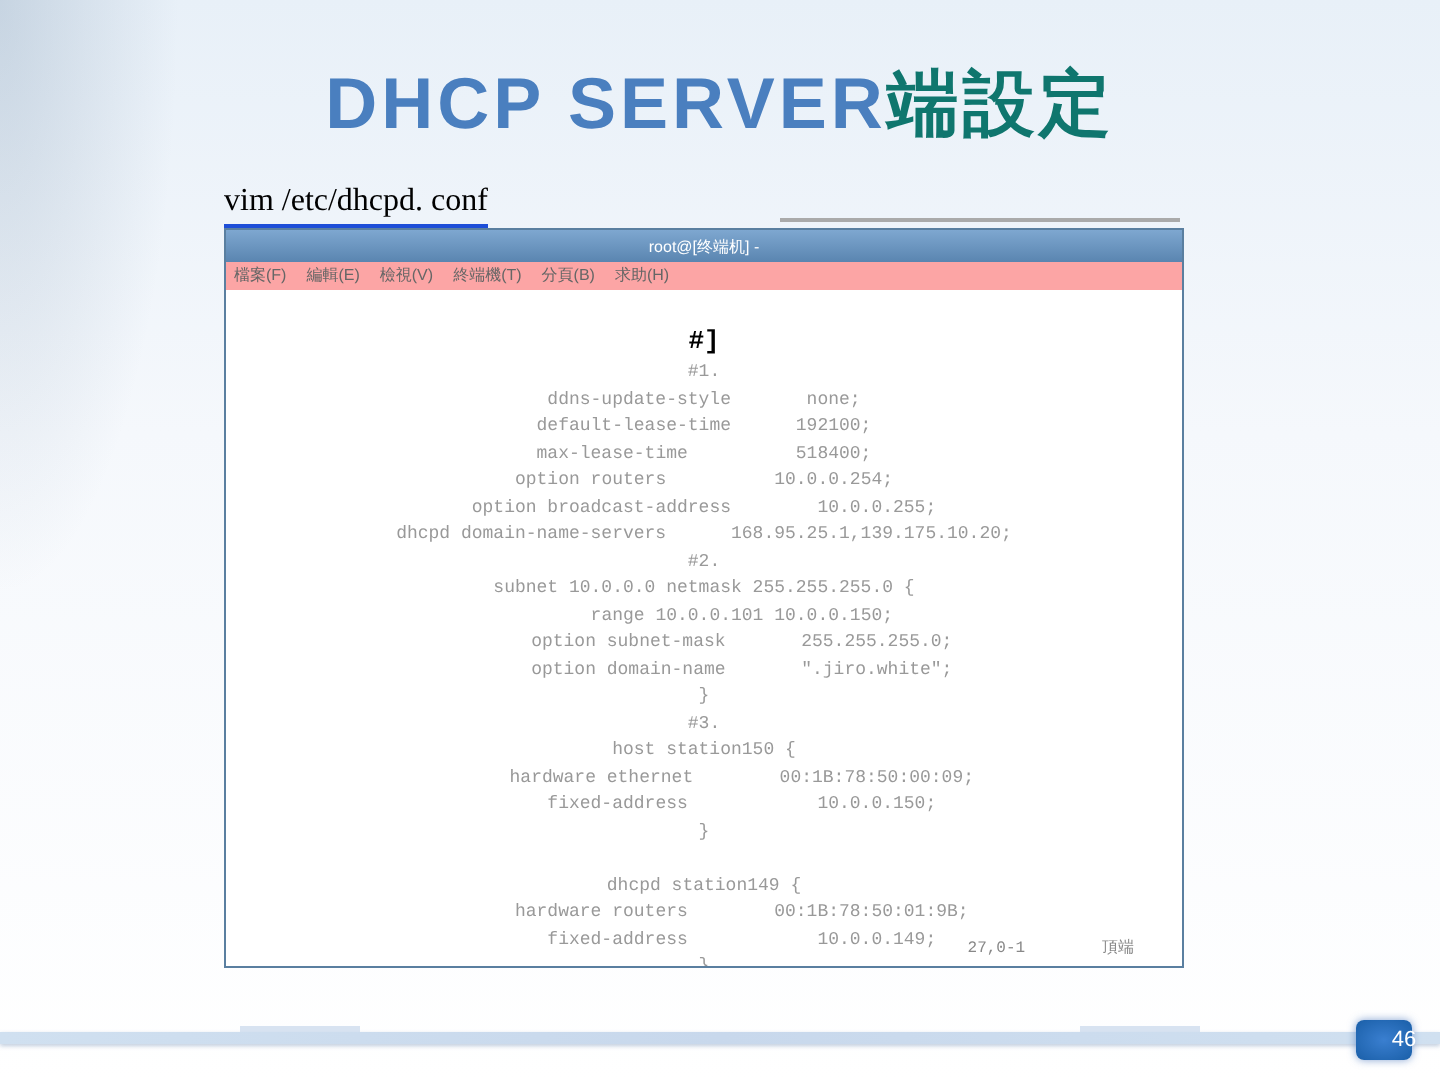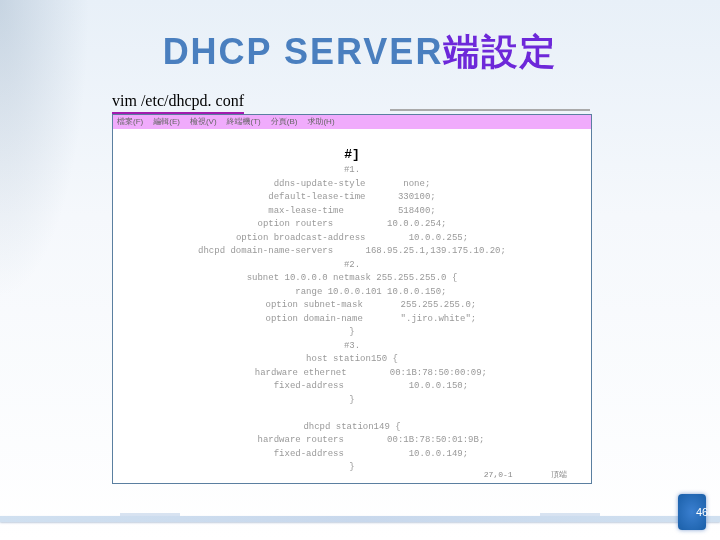--- a/index.html
+++ b/index.html
@@ -22,29 +22,29 @@
     position: absolute;
     top: 28px;
     left: 0; right: 0;
     text-align: center;
     font-size: 36px;
     font-weight: bold;
     letter-spacing: 2px;
     z-index: 1;
   }
   .slide-title .en { color: #4a7fbf; }
-  .slide-title .zh { color: #6d28d9; }
+  .slide-title .zh { color: #0f766e; }
   .cmd-label {
     position: absolute;
     top: 92px;
     left: 112px;
     font-size: 16px;
     font-family: "Times New Roman", serif;
     color: #000;
-    border-bottom: 2px solid #a21caf;
+    border-bottom: 2px solid #1d4ed8;
     padding-bottom: 2px;
     z-index: 2;
   }
   .underline-right {
     position: absolute;
     top: 109px;
     left: 390px;
     width: 200px;
     border-bottom: 2px solid #aaa;
     z-index: 1;
@@ -65,21 +65,21 @@
     height: 16px;
     background: linear-gradient(to bottom, #7ea7d0, #5a85b0);
     display: flex;
     align-items: center;
     justify-content: center;
     font-size: 8px;
     color: #fff;
   }
   .term-menubar {
     height: 14px;
-    background: #f0abfc;
+    background: #fca5a5;
     font-size: 8px;
     color: #666;
     padding: 1px 4px;
     display: flex;
     gap: 10px;
   }
   .term-body {
     flex: 1;
     background: #fff;
     padding: 2px 6px;
@@ -120,21 +120,21 @@
     height: 3px;
     background: rgba(200,215,235,0.7);
   }
   .footer-bar::before { left: 120px; }
   .footer-bar::after { right: 120px; }
   .page-num {
     position: absolute;
     bottom: 10px;
     right: 14px;
     width: 28px;
-    height: 36px;
+    height: 20px;
     background: radial-gradient(ellipse at center, #3a7fd0, #1a5fa8);
     border-radius: 4px;
     color: #fff;
     font-size: 11px;
     display: flex;
     align-items: center;
     justify-content: center;
     box-shadow: 0 0 4px rgba(50,100,180,0.6);
     padding-left: 20px;
   }
@@ -145,33 +145,36 @@
 <div class="bg-deco"></div>
 
 <div class="slide-title">
   <span class="en">DHCP SERVER</span><span class="zh">端設定</span>
 </div>
 
 <div class="cmd-label">vim /etc/dhcpd. conf</div>
 <div class="underline-right"></div>
 
 <div class="term-window">
+  <div class="term-titlebar">
+    <span>root@[终端机] -</span>
+  </div>
   <div class="term-menubar">
     <span>檔案(F)</span>
     <span>編輯(E)</span>
     <span>檢視(V)</span>
     <span>終端機(T)</span>
     <span>分頁(B)</span>
     <span>求助(H)</span>
   </div>
   <div class="term-body">
 <span class="cursor-line">#]</span>
 <span>#1.</span>
 <span>ddns-update-style       none;</span>
-<span>default-lease-time      330100;</span>
+<span>default-lease-time      192100;</span>
 <span>max-lease-time          518400;</span>
 <span>option routers          10.0.0.254;</span>
 <span>option broadcast-address        10.0.0.255;</span>
 <span>dhcpd domain-name-servers      168.95.25.1,139.175.10.20;</span>
 <span>#2.</span>
 <span>subnet 10.0.0.0 netmask 255.255.255.0 {</span>
 <span>       range 10.0.0.101 10.0.0.150;</span>
 <span>       option subnet-mask       255.255.255.0;</span>
 <span>       option domain-name       ".jiro.white";</span>
 <span>}</span>

